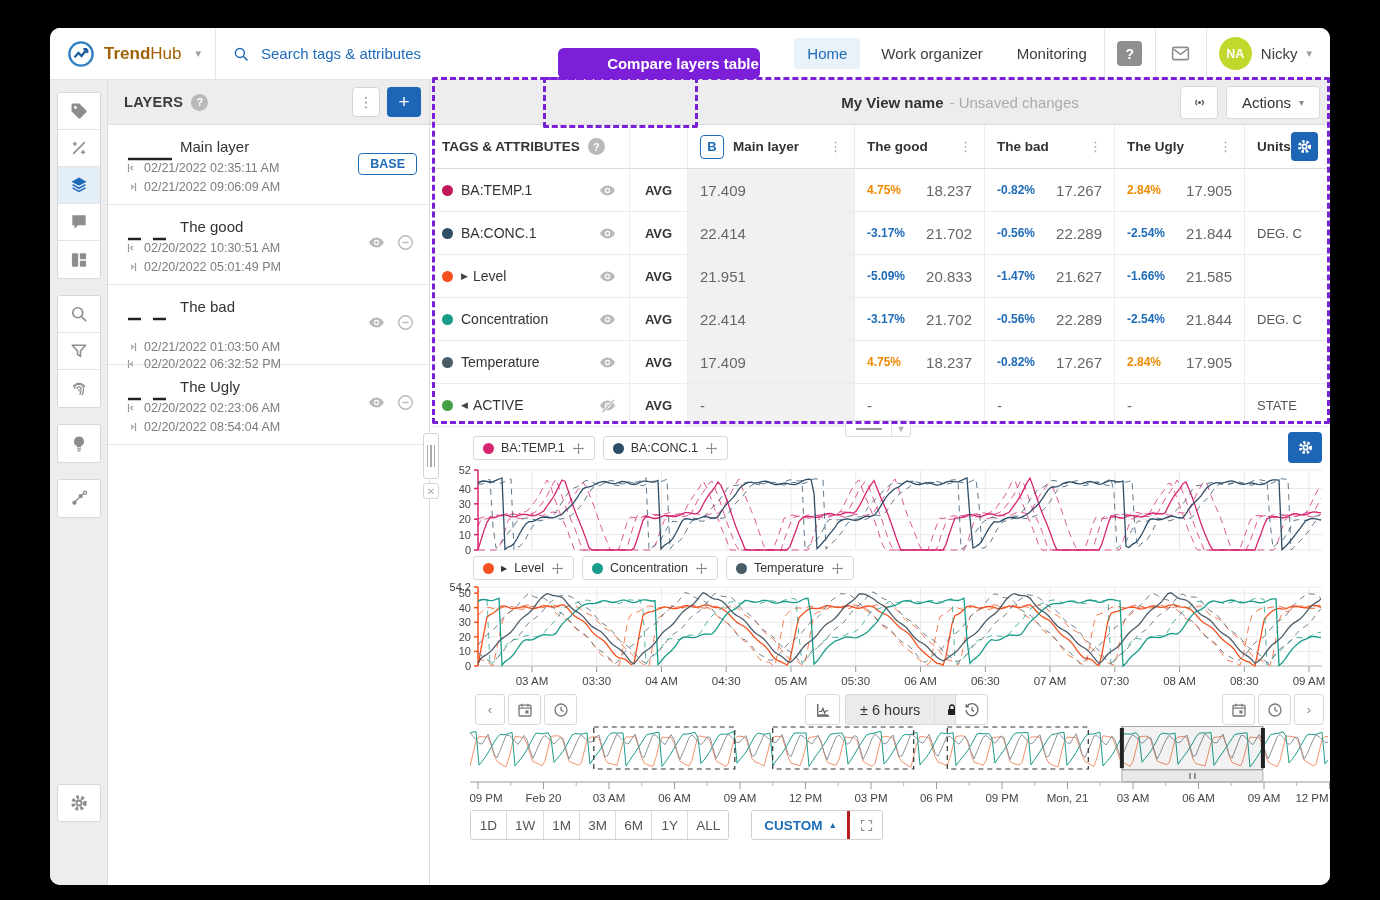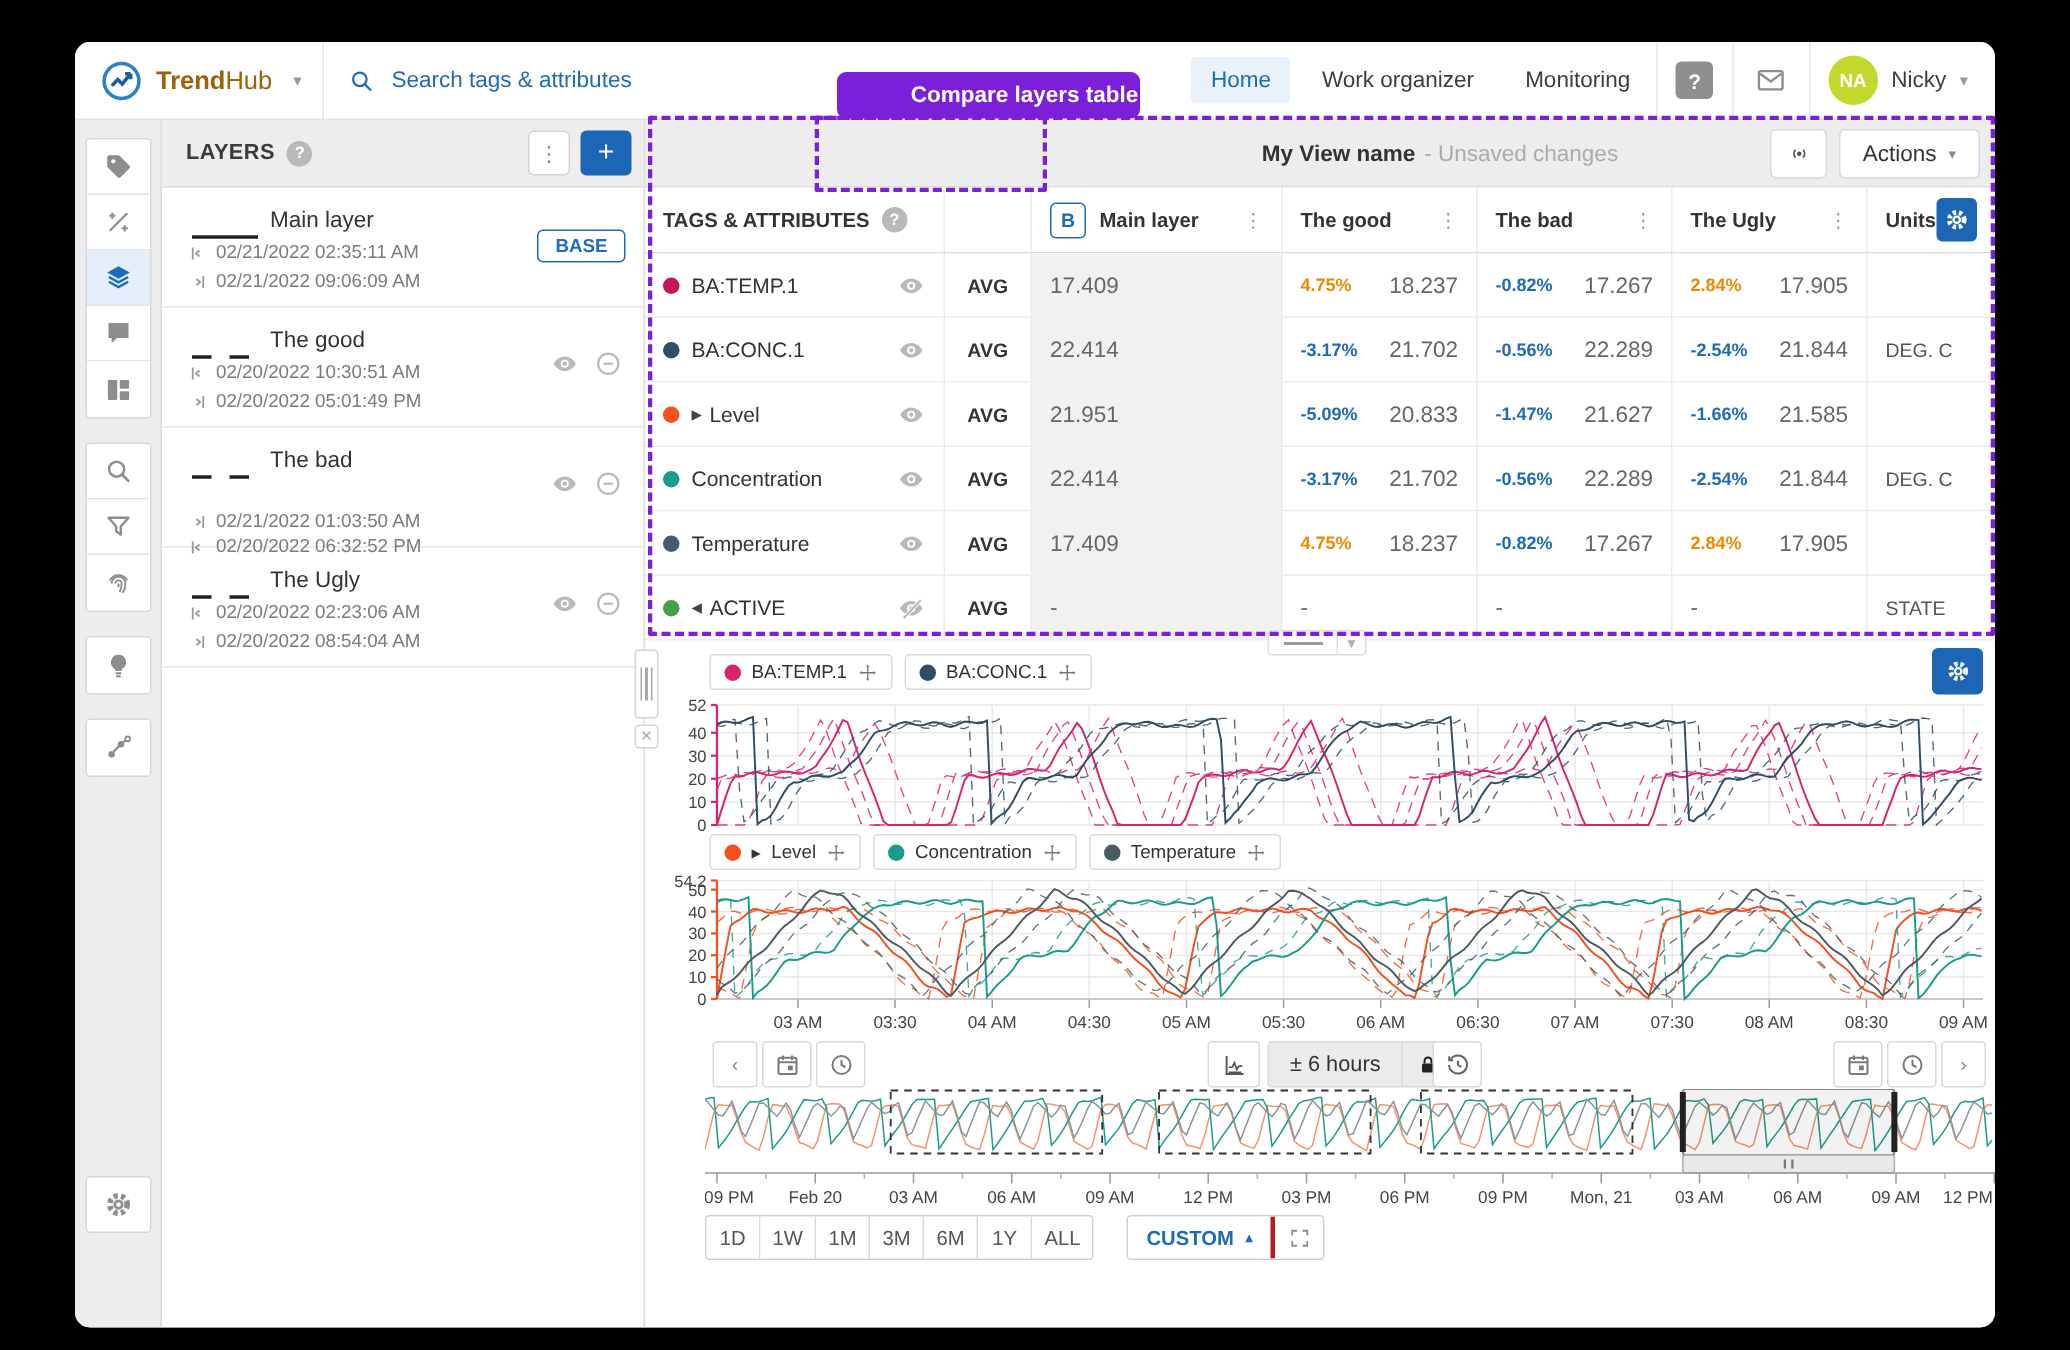--- a/index.html
+++ b/index.html
@@ -42,21 +42,21 @@
   .layers-panel{position:absolute;left:58px;top:52px;bottom:0;width:322px;background:#fff;border-right:1px solid #dcdcdc;z-index:3;}
   .layers-head{height:45px;background:#ededed;border-bottom:1px solid #dcdcdc;display:flex;align-items:center;padding:0 8px 0 16px;}
   .layers-title{font-size:14.5px;font-weight:bold;color:#3b3b3b;letter-spacing:.3px;}
   .qmark{width:17px;height:17px;border-radius:50%;background:#b9b9b9;color:#fff;font-size:11px;font-weight:bold;display:flex;align-items:center;justify-content:center;margin-left:8px;}
   .layers-head .spacer{flex:1;}
   .kebab-btn{width:28px;height:30px;background:#fff;border:1px solid #d4d4d4;border-radius:4px;color:#8a8a8a;font-size:14px;display:flex;align-items:center;justify-content:center;margin-right:7px;cursor:pointer;}
   .plus-btn{width:34px;height:30px;background:#1d66b5;border-radius:4px;color:#fff;font-size:19px;display:flex;align-items:center;justify-content:center;cursor:pointer;}
   .layer-item{position:relative;height:80px;border-bottom:1px solid #e7e7e7;padding:12px 10px 0 20px;}
   .layer-line{position:absolute;left:20px;top:22px;}
   .layer-name{position:absolute;left:72px;top:13px;font-size:15px;color:#333;}
-  .layer-time{position:absolute;left:18px;font-size:12.5px;color:#7c7c7c;display:flex;align-items:flex-end;gap:6px;}
+  .layer-time{position:absolute;left:18px;font-size:12.5px;color:#7c7c7c;display:flex;align-items:center;gap:6px;}
   .layer-time svg{width:12px;height:12px;}
   .layer-actions{position:absolute;right:14px;top:28px;display:flex;gap:10px;}
   .layer-actions svg{width:19px;height:19px;cursor:pointer;}
   .base-badge{position:absolute;right:12px;top:28px;border:1.5px solid #1e6bb8;color:#1e6bb8;font-size:12.5px;font-weight:bold;border-radius:4px;padding:3px 11px;background:#fff;}
   
   .main{position:absolute;left:380px;top:52px;right:0;bottom:0;background:#fff;}
   .tabbar{position:absolute;left:0;top:0;right:0;height:45px;background:#ededed;border-bottom:1px solid #dcdcdc;display:flex;align-items:stretch;}
   .tab{display:flex;align-items:center;gap:9px;padding:0 22px;font-size:14.5px;color:#4a4a4a;border-right:1px solid #dedede;cursor:pointer;}
   .tab svg{width:18px;height:18px;}
   .tab.active{background:#fff;color:#1e6bb8;}

